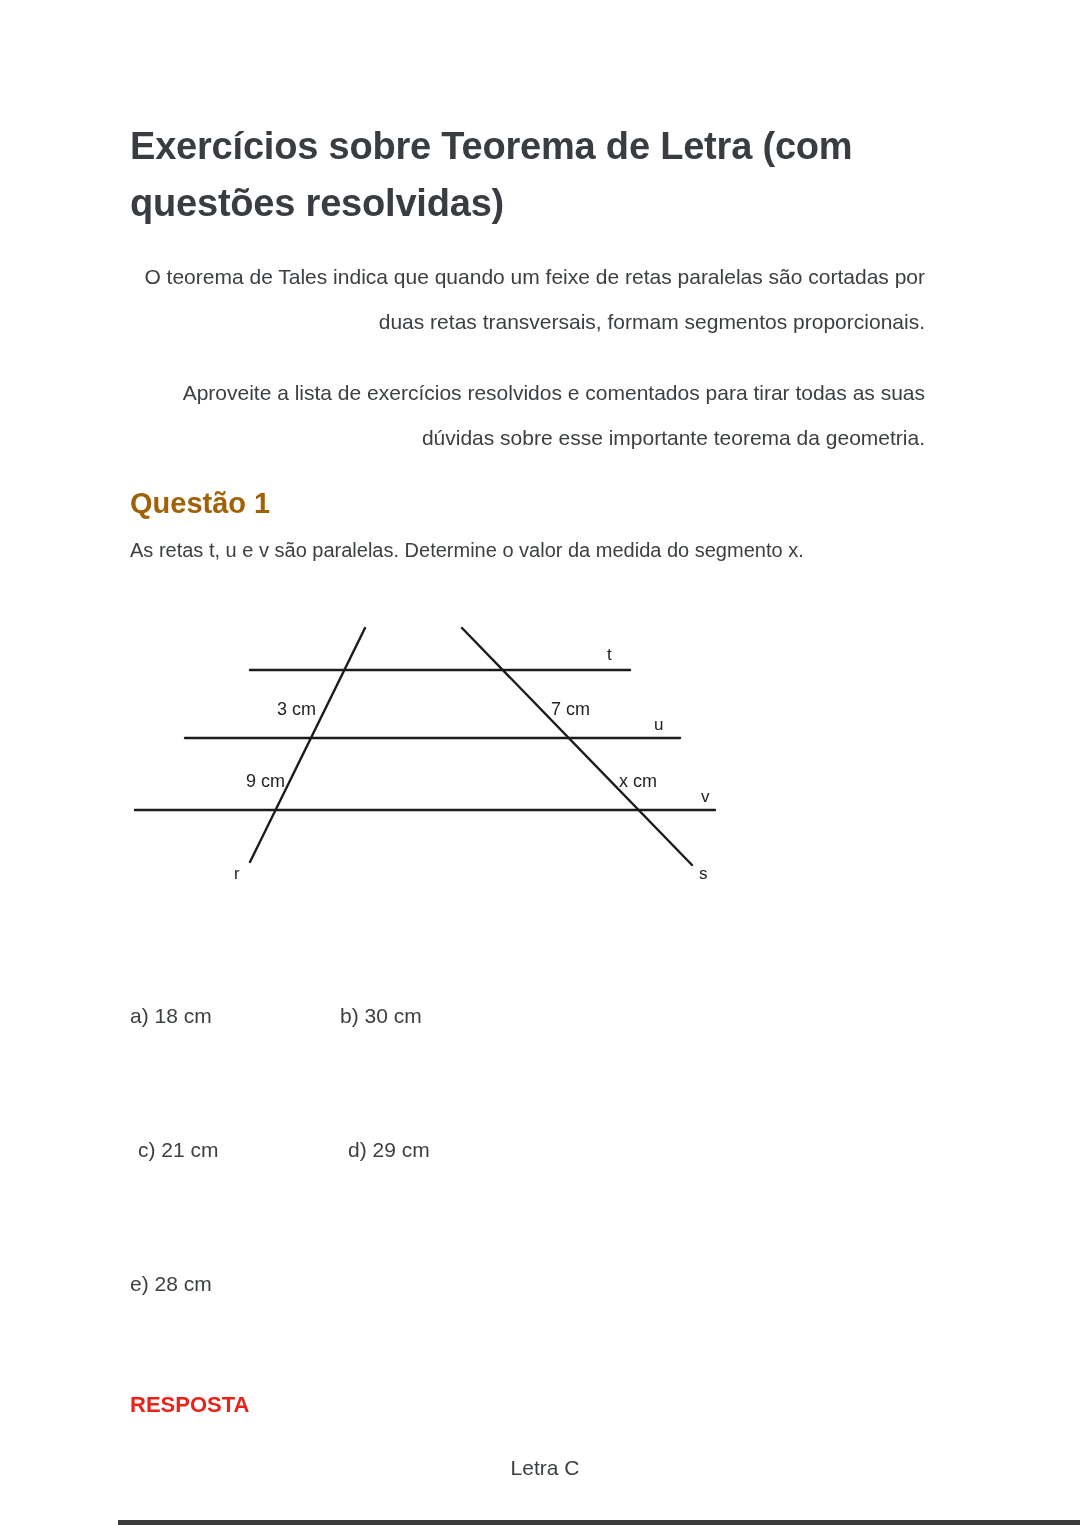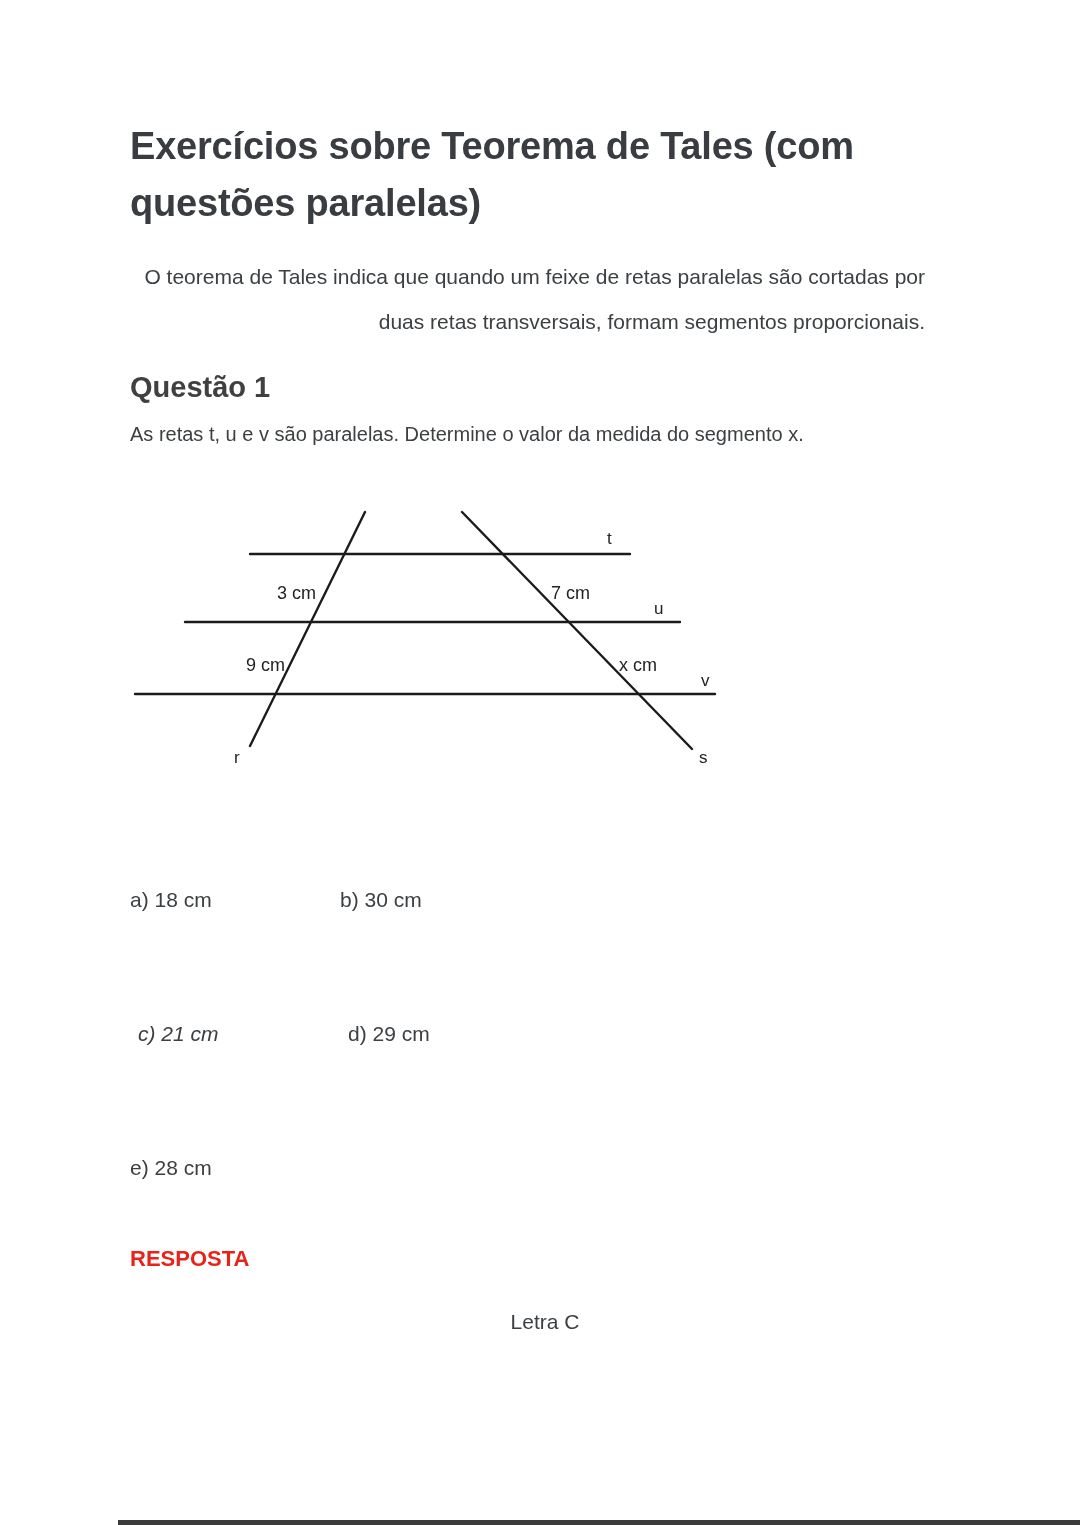--- a/index.html
+++ b/index.html
@@ -32,21 +32,21 @@
       line-height: 45px;
       color: #3c4043;
       text-align: right;
     }
     p.body-text + p.body-text { margin-top: 26px; }
     h2.question-heading {
       margin: 26px 0 0 0;
       font-size: 29px;
       line-height: 1.2;
       font-weight: 700;
-      color: #404040;
+      color: #a16207;
     }
     p.statement {
       margin: 15px 0 0 0;
       font-size: 20px;
       line-height: 28px;
       color: #3c4043;
     }
     .diagram-wrap {
       margin-top: 56px;
     }
@@ -63,23 +63,23 @@
     svg.diagram text.measure { font-size: 18px; }
     .options-row {
       display: flex;
       margin-top: 81px;
       font-size: 21px;
       line-height: 24px;
       color: #3c4043;
     }
     .options-row.first { margin-top: 66px; }
     .opt-cell { width: 210px; margin-top: 29px; }
-    .opt-cell.indent { padding-left: 8px; width: 218px; font-style: italic; }
+    .opt-cell.indent { padding-left: 8px; width: 218px; }
     .answer-label {
-      margin: 66px 0 0 0;
+      margin: 96px 0 0 0;
       font-size: 22px;
       font-weight: 700;
       color: #e8231a;
     }
     .answer-text {
       margin: 38px 0 0 0;
       font-size: 21px;
       color: #3c4043;
       text-align: center;
     }
@@ -90,23 +90,24 @@
       bottom: 0;
       height: 5px;
       background: #3b3b3b;
     }
   </style>
 </head>
 <body>
 
 <div class="page">
 
-  <h1 class="title">Exercícios sobre Teorema de Tales (com questões paralelas)</h1>
+  <h1 class="title">Exercícios sobre Teorema de Letra (com questões resolvidas)</h1>
 
   <p class="body-text">O teorema de Tales indica que quando um feixe de retas paralelas são cortadas por duas retas transversais, formam segmentos proporcionais.</p>
+  <p class="body-text">Aproveite a lista de exercícios resolvidos e comentados para tirar todas as suas dúvidas sobre esse importante teorema da geometria.</p>
 
   <h2 class="question-heading">Questão 1</h2>
 
   <p class="statement">As retas t, u e v são paralelas. Determine o valor da medida do segmento x.</p>
 
   <div class="diagram-wrap">
     <svg class="diagram" width="620" height="285" viewBox="0 0 620 285" aria-hidden="false">
 
       <line x1="120" y1="50" x2="500" y2="50"></line>
       <line x1="55" y1="118" x2="550" y2="118"></line>

